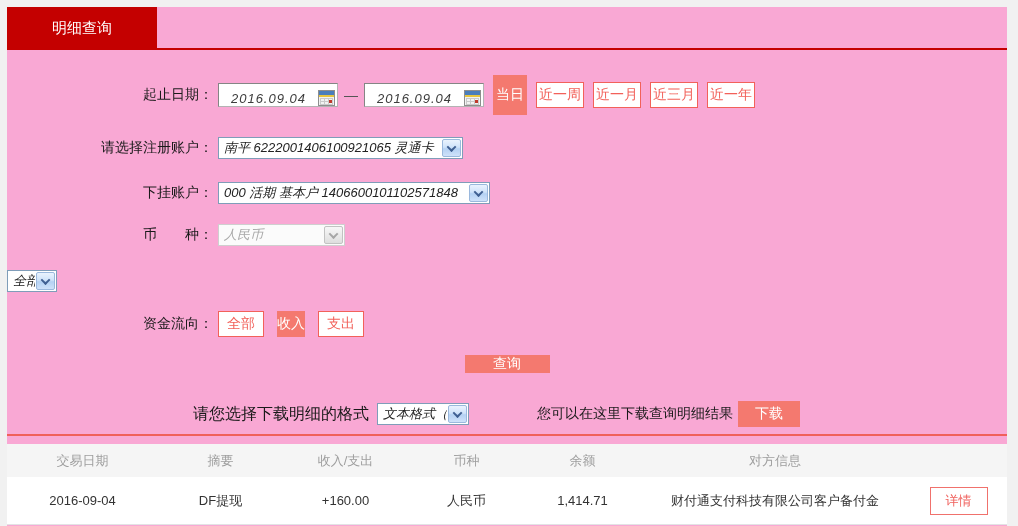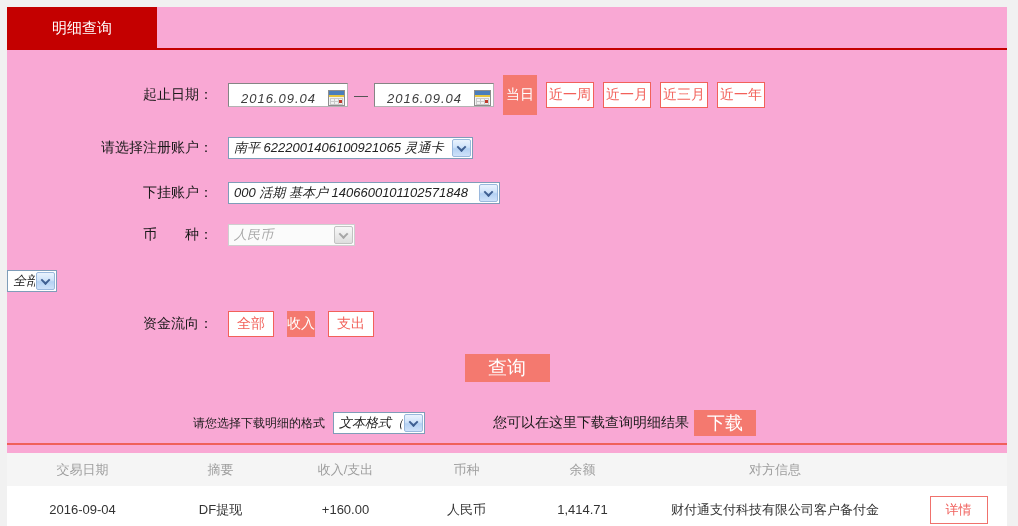--- a/index.html
+++ b/index.html
@@ -19,21 +19,21 @@
   .tabstrip { height:41px; border-bottom:2px solid #c40000; }
   .tab {
     display:inline-block; width:150px; height:41px;
     background:#c40000; color:#ffffff;
     text-align:center; line-height:41px; font-size:15px;
   }
   
   .form { padding-top:25px; }
   .form-row { display:flex; align-items:center; }
   .row-label {
-    width:206px; text-align:right; margin-right:15px;
+    width:206px; text-align:right; margin-right:5px;
     font-size:14px; color:#1a1a1a; white-space:pre; flex:none;
   }
   .mb-a{margin-bottom:22px}.mb-b{margin-bottom:23px}.mb-c{margin-bottom:20px}
   .mb-d{margin-bottom:24px}.mb-e{margin-bottom:19px}.mb-f{margin-bottom:17px}
   .mb-g{margin-bottom:28px}
   
   .dateinput {
     box-sizing:border-box; width:120px; height:24px;
     border:1px solid #b3b3b3; border-top-color:#858585; border-left-color:#858585;
     display:flex; align-items:flex-end; background:#fff; flex:none;font-style:italic;
@@ -94,32 +94,32 @@
   .combo.disabled .cbtn {
     background:linear-gradient(180deg,#f7f7f7,#dedede);
     border-color:#c2c2c2;
   }
   .combo.disabled .chev { border-color:#a6a6a6; }
   .w-reg{width:245px}.w-sub{width:272px}.w-cur{width:127px}.w-typ{width:50px}.w-fmt{width:92px}
   
   .query-row { text-align:center; }
   .btn-query {
     display:inline-flex; align-items:center; justify-content:center;
-    width:85px; height:28px; background:#f4796f; color:#fff;
-    font-size:19px; cursor:pointer;
+    width:85px; height:18px; background:#f4796f; color:#fff;
+    font-size:14px; cursor:pointer;
   }
   
   .dl-row { display:flex; align-items:center; margin-left:186px; }
-  .dl-label { font-size:12px; color:#1a1a1a; }
+  .dl-label { font-size:16px; color:#1a1a1a; }
   .dl-combo { margin-left:8px; }
   .dl-hint { font-size:14px; color:#1a1a1a; margin-left:68px; }
   .btn-dl {
     display:inline-flex; align-items:center; justify-content:center;
     width:62px; height:26px; background:#f4796f; color:#fff;
-    font-size:18px; margin-left:5px; cursor:pointer;
+    font-size:14px; margin-left:5px; cursor:pointer;
   }
   
   .red-divider { height:2px; background:#f0605a; margin-top:7px; }
   table.results {
     width:100%; border-collapse:collapse; table-layout:fixed;
     margin-top:8px; font-size:13px;
   }
   .results th {
     background:#f5f5f5; color:#9e9e9e; font-weight:normal;
     height:31px; text-align:center; font-size:13px;

